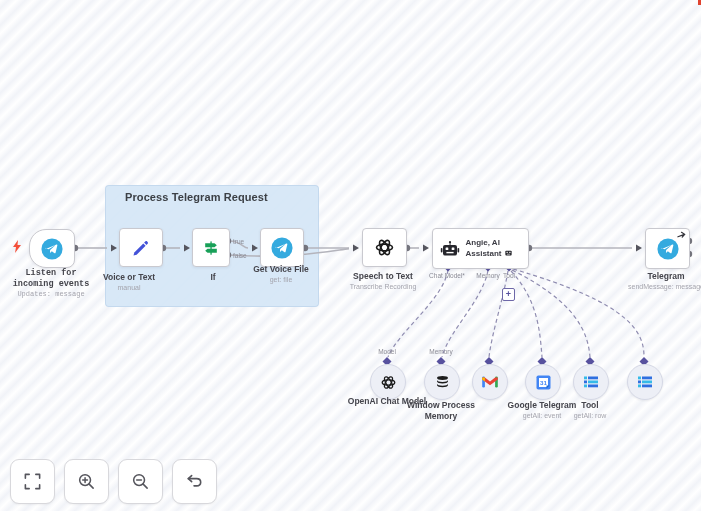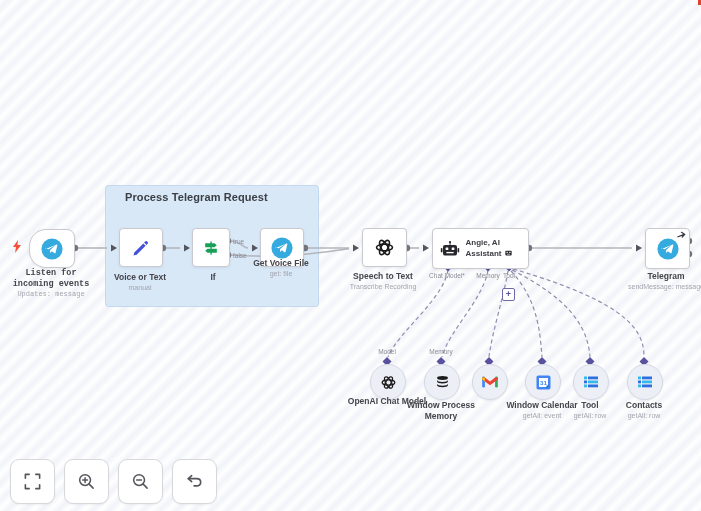--- a/index.html
+++ b/index.html
@@ -118,21 +118,21 @@
   </div>
 
   <div class="node" style="left:119px;top:228px;width:42px;height:37px;">
     <span>
       <svg width="18" height="18" viewBox="0 0 18 18">
           <path d="M2.3,13.4 L11.3,4.4 l2.3,2.3 L4.6,15.7 l-3.1,0.8 z" fill="#4352d8"></path>
           <path d="M12.1,3.6 l1.2,-1.2 c0.5,-0.5 1.3,-0.5 1.8,0 l0.5,0.5 c0.5,0.5 0.5,1.3 0,1.8 l-1.2,1.2 z" fill="#4352d8"></path>
         </svg>
     </span>
   </div>
-  <div class="nlabel" style="left:95px;top:272px;width:90px;">
+  <div class="nlabel" style="left:84px;top:272px;width:90px;">
     <div>Voice or Text</div>
     <div class="nsub">manual</div>
   </div>
 
   <div class="node" style="left:192px;top:228px;width:36px;height:37px;">
     <span>
       <svg width="18" height="18" viewBox="0 0 18 18">
         <rect x="8.4" y="2.2" width="1.3" height="13.6" rx="0.6" fill="#18a058"></rect>
         <path d="M3.2,4.2 h9.3 l2.3,2 -2.3,2 H3.2 z" fill="#18a058"></path>
         <path d="M14.8,9.8 h-9.3 l-2.3,2 2.3,2 h9.3 z" fill="#18a058"></path>
@@ -146,21 +146,21 @@
   <div class="tinylab" style="left:233px;top:251.5px;width:20px;text-align:left;">false</div>
 
   <div class="node" style="left:260px;top:228px;width:42px;height:37px;">
     <span>
       <svg width="22" height="22" viewBox="0 0 24 24">
           <circle cx="12" cy="12" r="11.5" fill="#34aadf"></circle>
           <path d="M5.2,11.9 L16.9,7.2 c0.6,-0.24 1.1,0.14 0.9,0.97 L15.9,16.1 c-0.15,0.63 -0.57,0.79 -1.12,0.5 L11.8,14.4 l-1.4,1.36 c-0.17,0.17 -0.32,0.31 -0.62,0.31 l0.2,-2.95 L15.4,8.2 c0.25,-0.22 -0.05,-0.34 -0.38,-0.13 L8.3,12.3 l-2.95,-0.92 c-0.64,-0.2 -0.65,-0.64 -0.15,-0.88 z" fill="#fff"></path>
         </svg>
     </span>
   </div>
-  <div class="nlabel" style="left:236px;top:258px;width:90px;">
+  <div class="nlabel" style="left:236px;top:264px;width:90px;">
     <div>Get Voice File</div>
     <div class="nsub">get: file</div>
   </div>
 
   <div class="node" style="left:362px;top:228px;width:43px;height:37px;">
     <span>
       <svg width="21" height="21" viewBox="0 0 20 20">
           <g stroke="#191919" stroke-width="1.5" fill="none">
             <ellipse cx="10" cy="10" rx="7.6" ry="3.2"></ellipse>
             <ellipse cx="10" cy="10" rx="7.6" ry="3.2" transform="rotate(60 10 10)"></ellipse>
@@ -265,21 +265,21 @@
     <span>
       <svg width="15" height="15" viewBox="0 0 15 15">
         <rect x="0.5" y="0.5" width="14" height="14" rx="1.8" fill="#4285F4"></rect>
         <rect x="3" y="3" width="9" height="9" fill="#fff"></rect>
         <path d="M12,12 L12,15 L15,12 z" transform="translate(-1.5,-1.5)" fill="#1967D2"></path>
         <text x="7.5" y="9.7" text-anchor="middle" font-size="6.2" font-weight="bold" fill="#4285F4" font-family="Liberation Sans, sans-serif">31</text>
       </svg>
     </span>
   </div>
   <div class="nlabel" style="left:497px;top:400px;width:90px;">
-    <div>Window Calendar</div>
+    <div>Google Telegram</div>
     <div class="nsub">getAll: event</div>
   </div>
 
   <div class="circle-node" style="left:573px;top:364px;">
     <span>
       <svg width="14" height="12" viewBox="0 0 14 12">
         <rect x="0" y="0.5" width="3" height="2.8" fill="#35BAE8"></rect>
           <rect x="4" y="0.5" width="10" height="2.8" fill="#2E6FE0"></rect>
         <rect x="0" y="4.5" width="3" height="2.8" fill="#2E6FE0"></rect>
           <rect x="4" y="4.5" width="10" height="2.8" fill="#35BAE8"></rect>
@@ -298,24 +298,20 @@
       <svg width="14" height="12" viewBox="0 0 14 12">
         <rect x="0" y="0.5" width="3" height="2.8" fill="#35BAE8"></rect>
           <rect x="4" y="0.5" width="10" height="2.8" fill="#2E6FE0"></rect>
         <rect x="0" y="4.5" width="3" height="2.8" fill="#2E6FE0"></rect>
           <rect x="4" y="4.5" width="10" height="2.8" fill="#35BAE8"></rect>
         <rect x="0" y="8.5" width="3" height="2.8" fill="#35BAE8"></rect>
           <rect x="4" y="8.5" width="10" height="2.8" fill="#2E6FE0"></rect>
       </svg>
     </span>
   </div>
-  <div class="nlabel" style="left:599px;top:400px;width:90px;">
-    <div>Contacts</div>
-    <div class="nsub">getAll: row</div>
-  </div>
 
   <div class="toolbar-btn" style="left:10px;">
     <svg width="19" height="19" viewBox="0 0 20 20" stroke="#55555c" stroke-width="1.7" fill="none" stroke-linecap="round" stroke-linejoin="round">
       <path d="M2.5,6.5 V2.5 H6.5"></path>
         <path d="M13.5,2.5 H17.5 V6.5"></path>
       <path d="M17.5,13.5 V17.5 H13.5"></path>
         <path d="M6.5,17.5 H2.5 V13.5"></path>
     </svg>
   </div>
   <div class="toolbar-btn" style="left:64px;">

